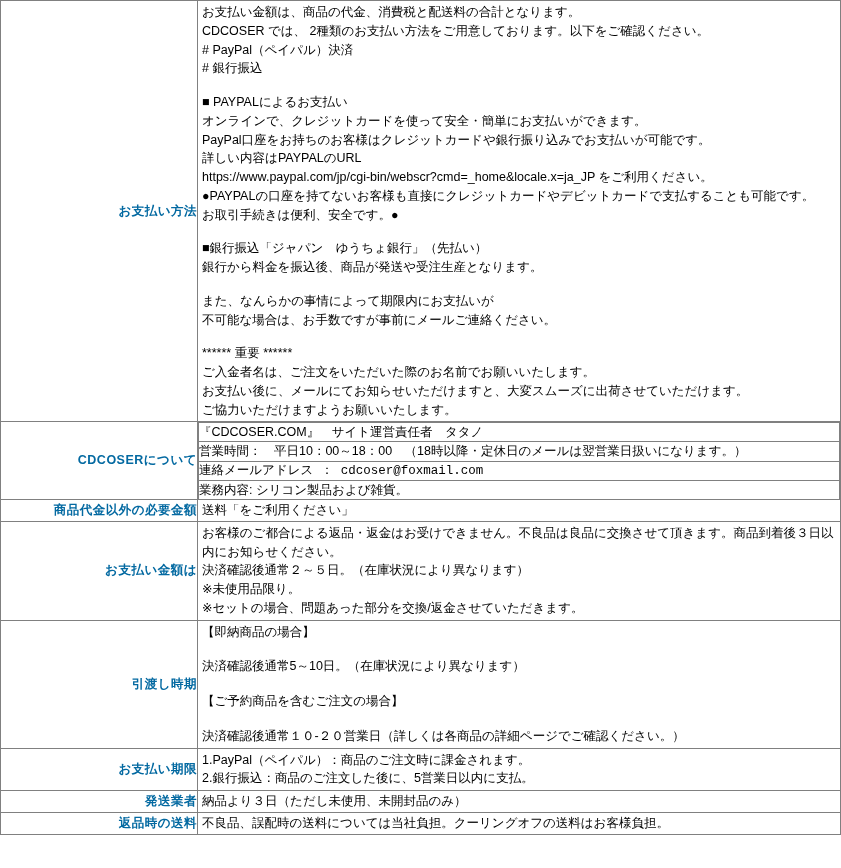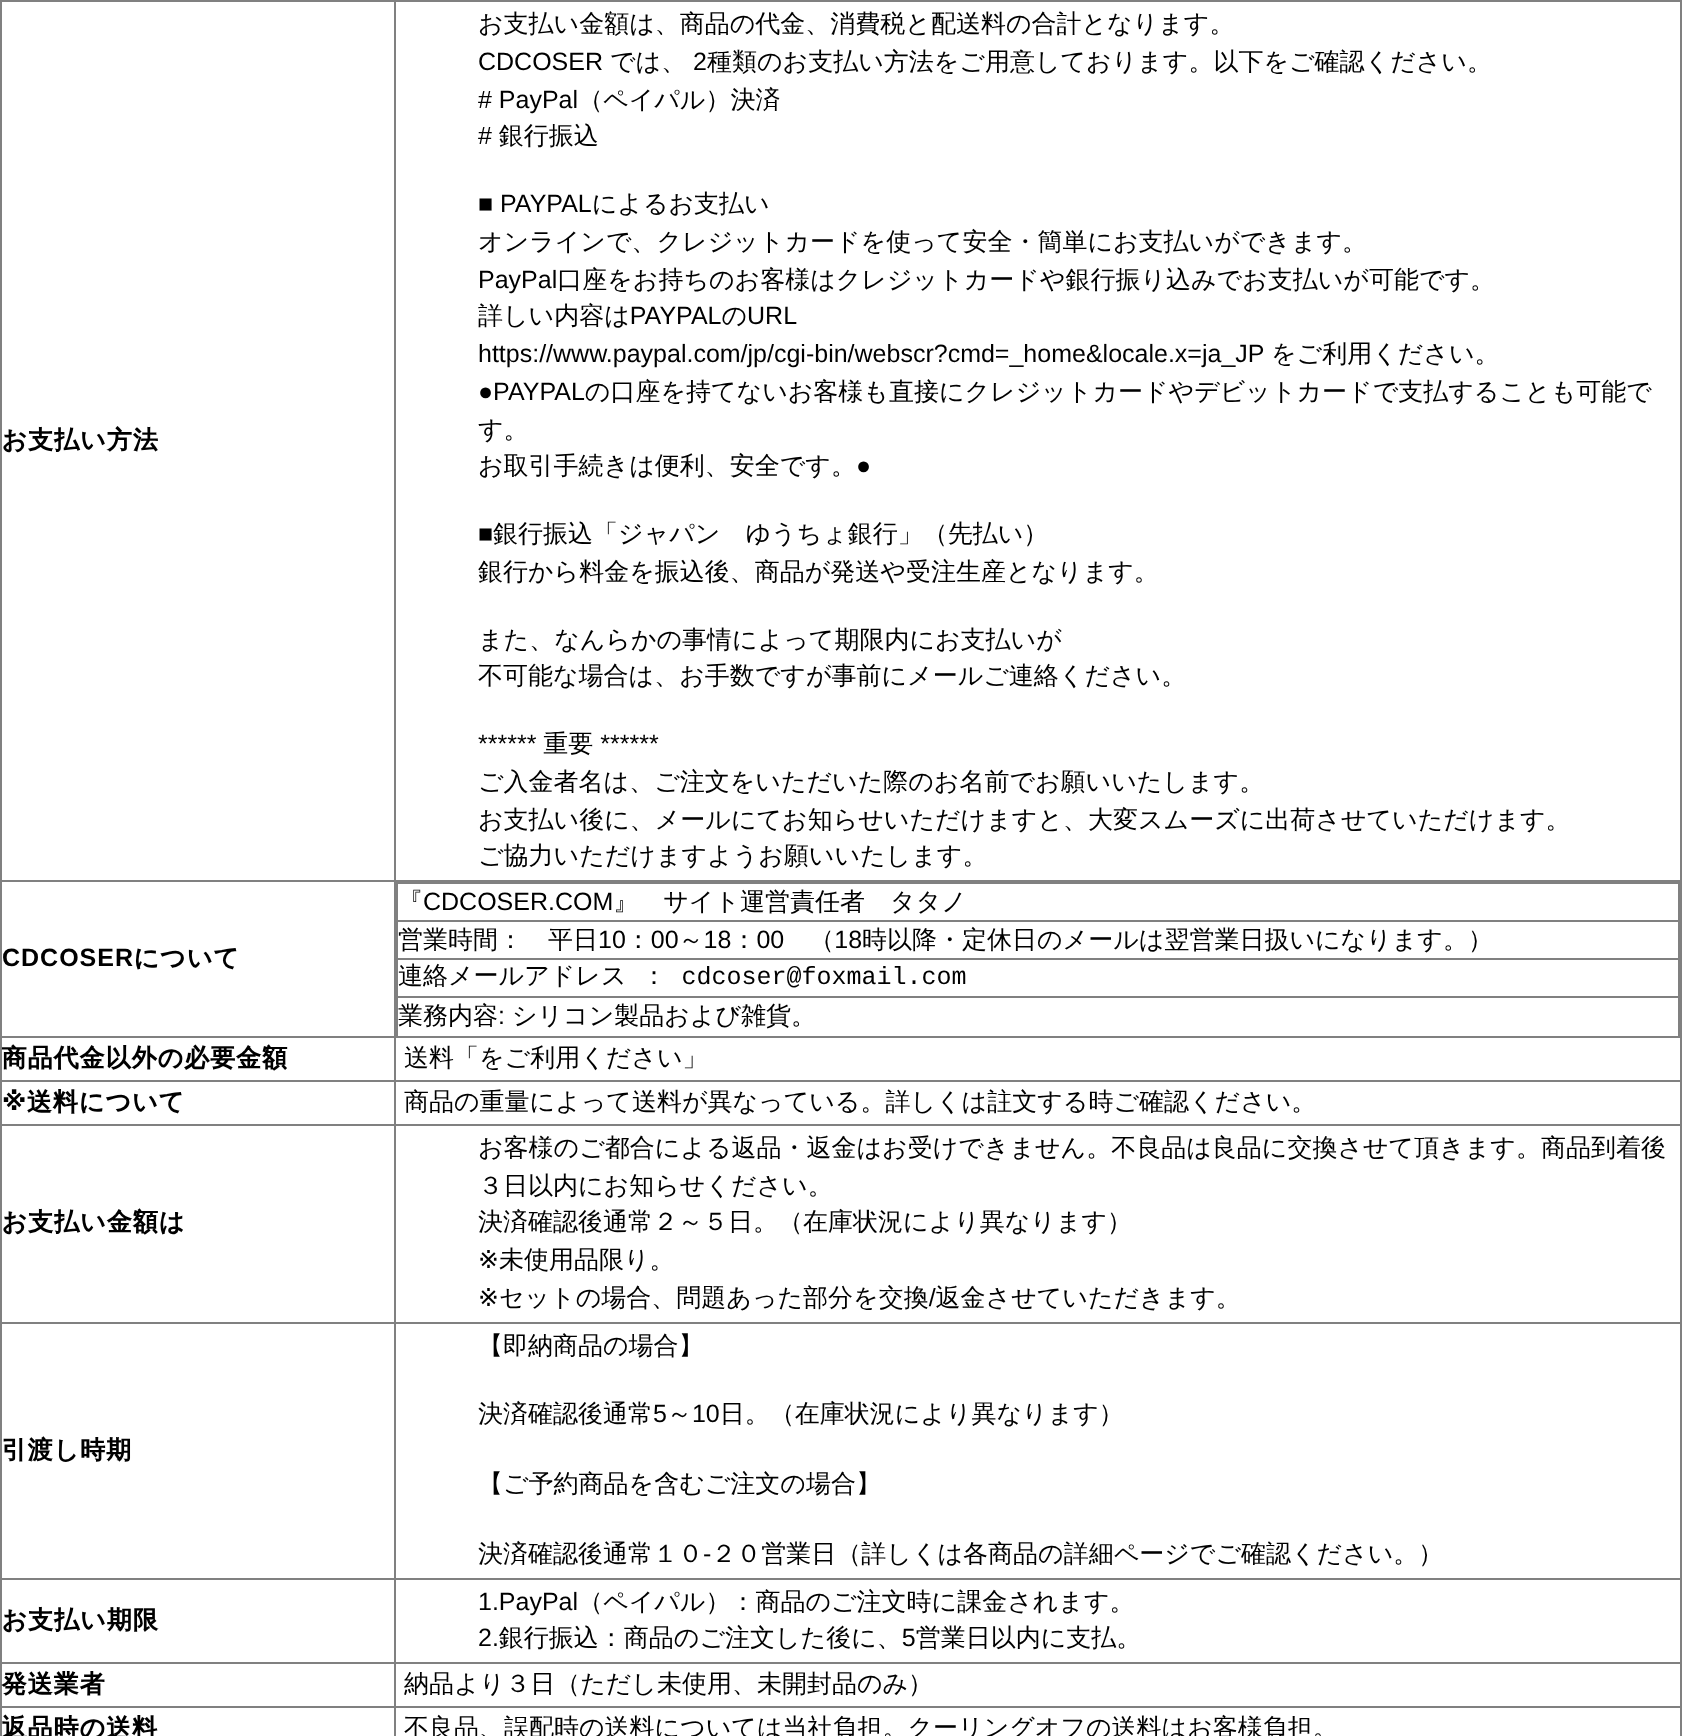--- a/index.html
+++ b/index.html
@@ -18,26 +18,26 @@
     width: 841px;
     table-layout: fixed;
   }
   table.info td {
     border: 1px solid #808080;
     vertical-align: middle;
     padding: 0;
   }
   td.label {
     width: 196px;
-    text-align: left;
+    text-align: right;
     font-weight: bold;
     font-size: 12.5px;
     padding: 4px 2px;
     letter-spacing: 0.5px;
-    color: #000000;
+    color: #0369a1;
   }
   td.label.top {
     vertical-align: middle;
   }
   td.content {
     padding: 0;
     vertical-align: top;
   }
   .cell-pad {
     padding: 1px 4px 2px 4px;
@@ -69,21 +69,20 @@
   }
   .sub-rows tr:last-child td {
     border-bottom: 0;
   }
   .tight {
     line-height: 1.35;
   }
   .para {
     padding: 2px 4px;
     line-height: 1.5;
-    margin-left: 37px;
   }
   .spacer-line {
     height: 16px;
   }
 </style>
 </head>
 <body>
 
 <table class="info">
   <tbody>
@@ -141,26 +140,20 @@
       </td>
     </tr>
 
     <tr>
       <td class="label">商品代金以外の必要金額</td>
       <td class="content">
         <div class="cell-pad line">送料「をご利用ください」</div>
       </td>
     </tr>
 
-    <tr>
-      <td class="label">※送料について</td>
-      <td class="content">
-        <div class="cell-pad line">商品の重量によって送料が異なっている。詳しくは註文する時ご確認ください。</div>
-      </td>
-    </tr>
 
     <tr>
       <td class="label">お支払い金額は</td>
       <td class="content">
         <div class="para tight">
           <div class="line">お客様のご都合による返品・返金はお受けできません。不良品は良品に交換させて頂きます。商品到着後３日以内にお知らせください。</div>
           <div class="line">決済確認後通常２～５日。（在庫状況により異なります）</div>
           <div class="line">※未使用品限り。</div>
           <div class="line">※セットの場合、問題あった部分を交換/返金させていただきます。</div>
         </div>

